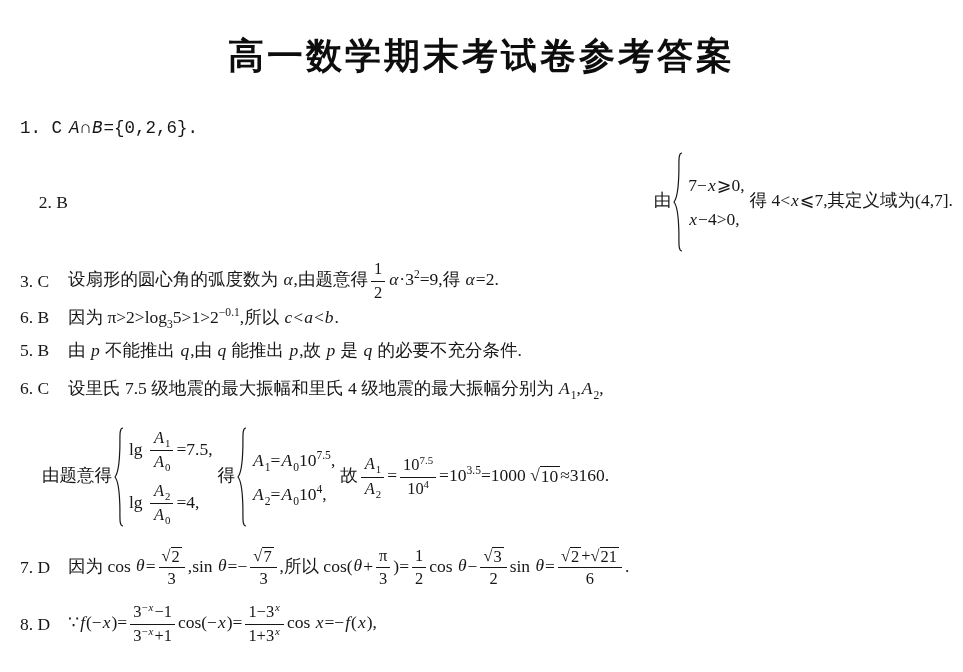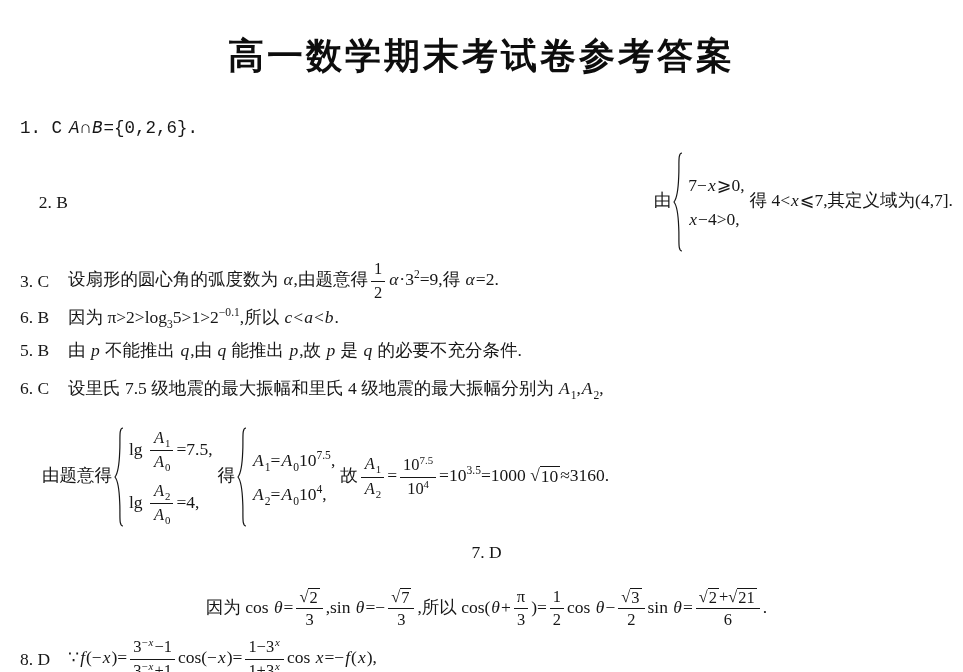--- a/index.html
+++ b/index.html
@@ -20,21 +20,21 @@
   .math{flex:1;min-width:0;}
   .cont{padding-left:22px;}
   
   .r1{margin-bottom:11px;min-height:24px;font-family:Liberation Mono, monospace;}
   .r2{margin-bottom:6px;min-height:56px;text-align:right;}
   .r3{min-height:46px;}
   .r4{margin-bottom:7px;min-height:26px;}
   .r5{margin-bottom:12px;min-height:26px;}
   .r6{margin-bottom:26px;min-height:26px;}
   .r7{margin-bottom:12px;min-height:94px;}
-  .r8{margin-bottom:4px;min-height:56px;flex-direction:column;}
+  .r8{margin-bottom:4px;min-height:56px;}
   .r9{margin-bottom:8px;min-height:50px;justify-content:flex-end;}
   .r10{margin-bottom:3px;min-height:26px;}
   .r11{min-height:46px;}
   
   i.math-var{font-style:italic;padding:0 1px;}
   sup.superscript{font-size:0.66em;line-height:1;}
   sub.subscript{font-size:0.66em;line-height:1;}
   .fraction{
     display:inline-flex;flex-direction:column;vertical-align:middle;
     text-align:center;margin:0 3px;font-size:0.94em;line-height:1.22;

